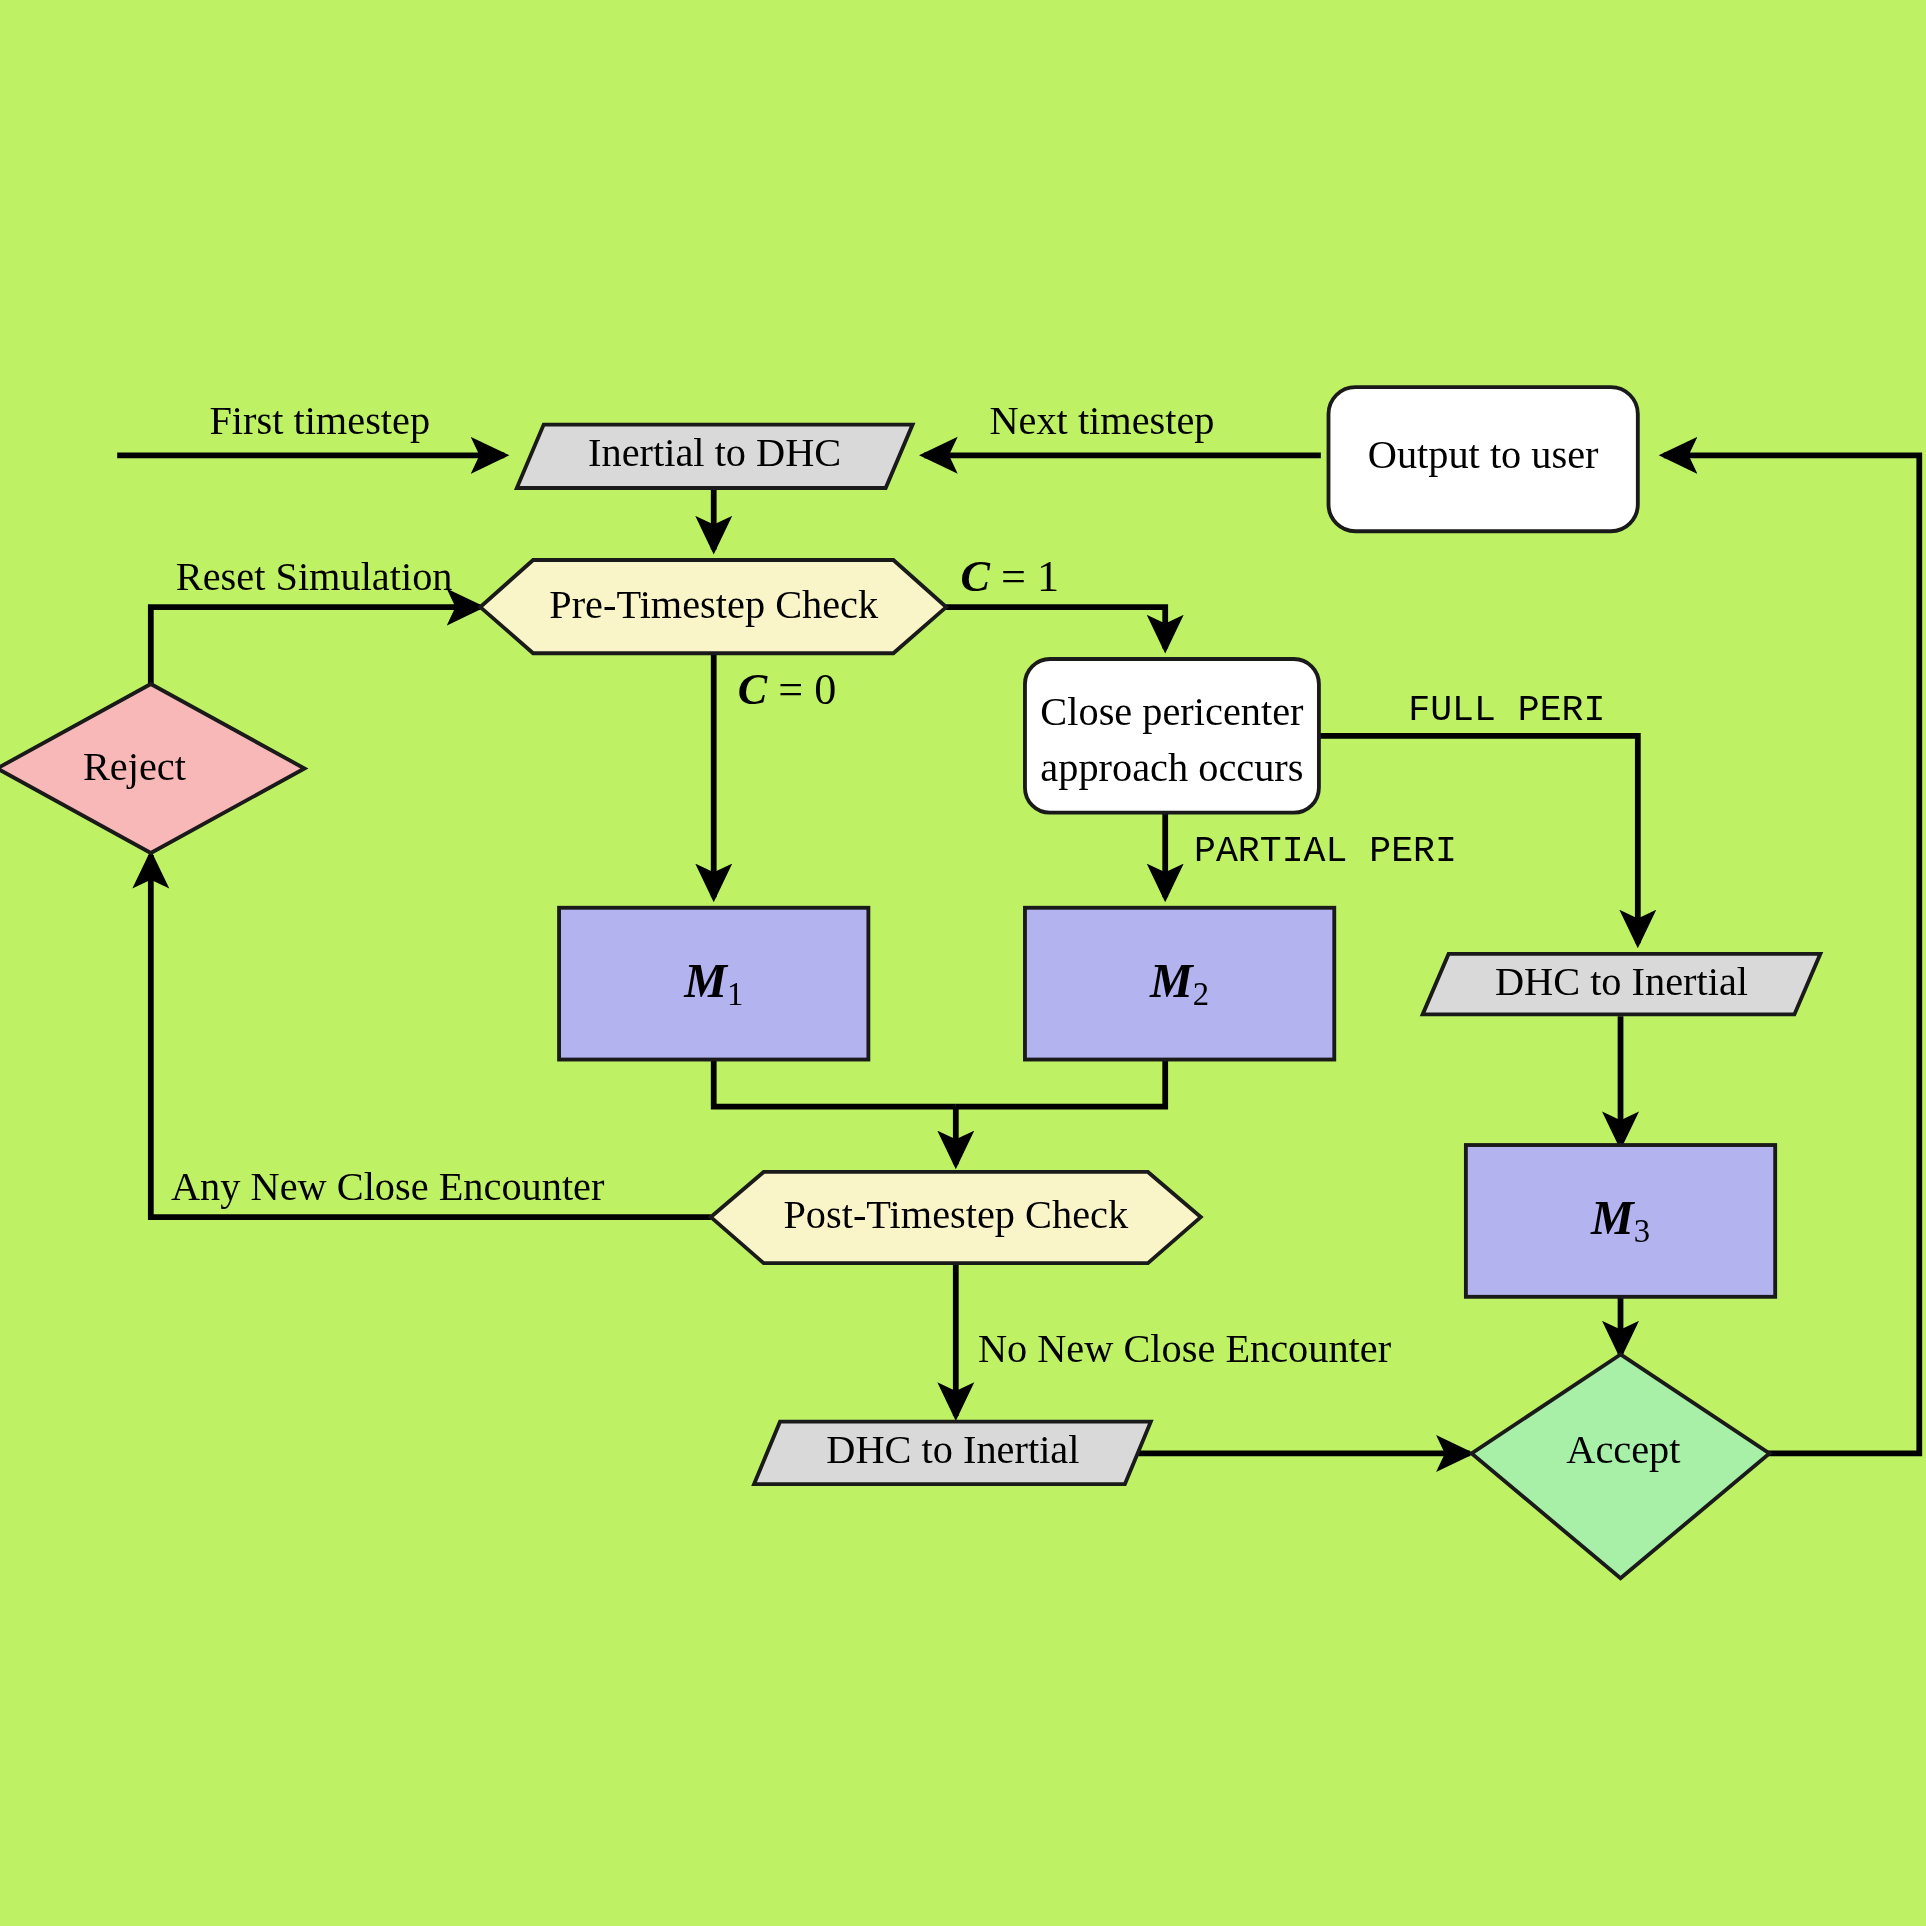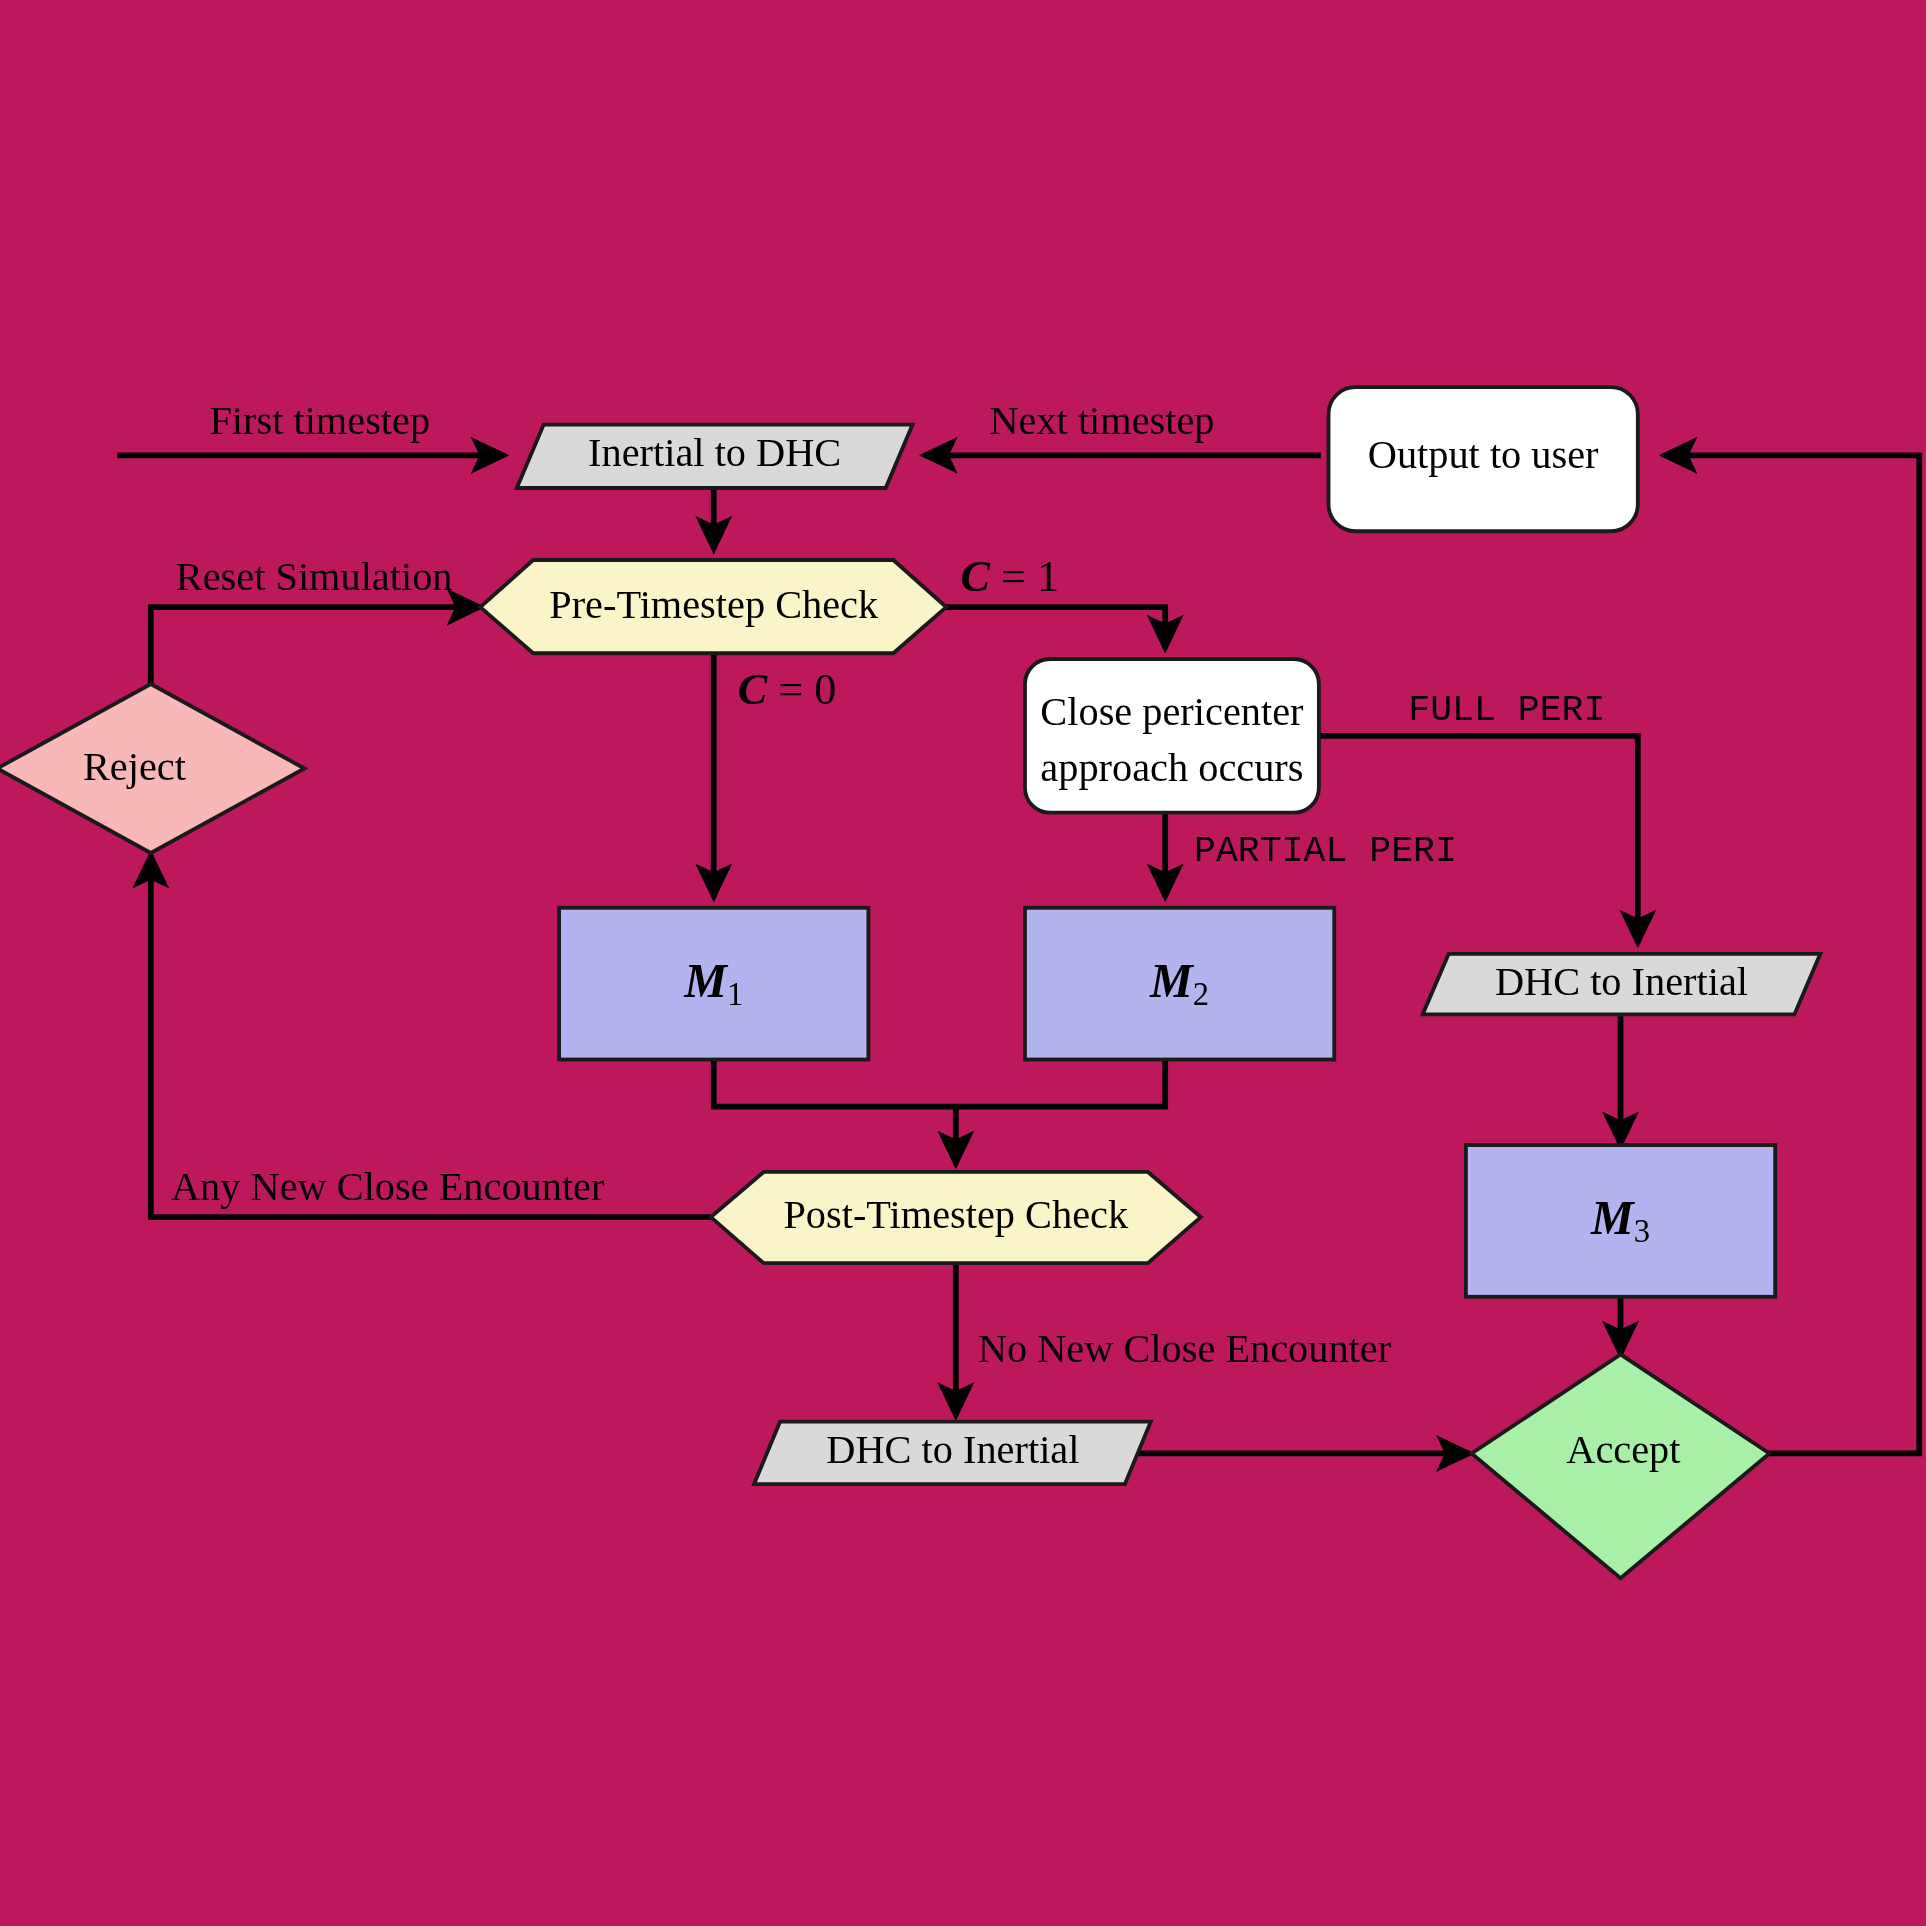--- a/index.html
+++ b/index.html
@@ -4,21 +4,21 @@
 <style>
   html, body {
     margin: 0;
     padding: 0;
     background: #ffffff;
   }
   #canvas-wrap {
     position: relative;
     width: 1926px;
     height: 1926px;
-    background: #be185d;
+    background: #bef264;
     overflow: hidden;
   }
   svg#flow {
     display: block;
     width: 1926px;
     height: 1926px;
   }
   .node-shape {
     stroke: #1a1a1a;
     stroke-width: 4;

